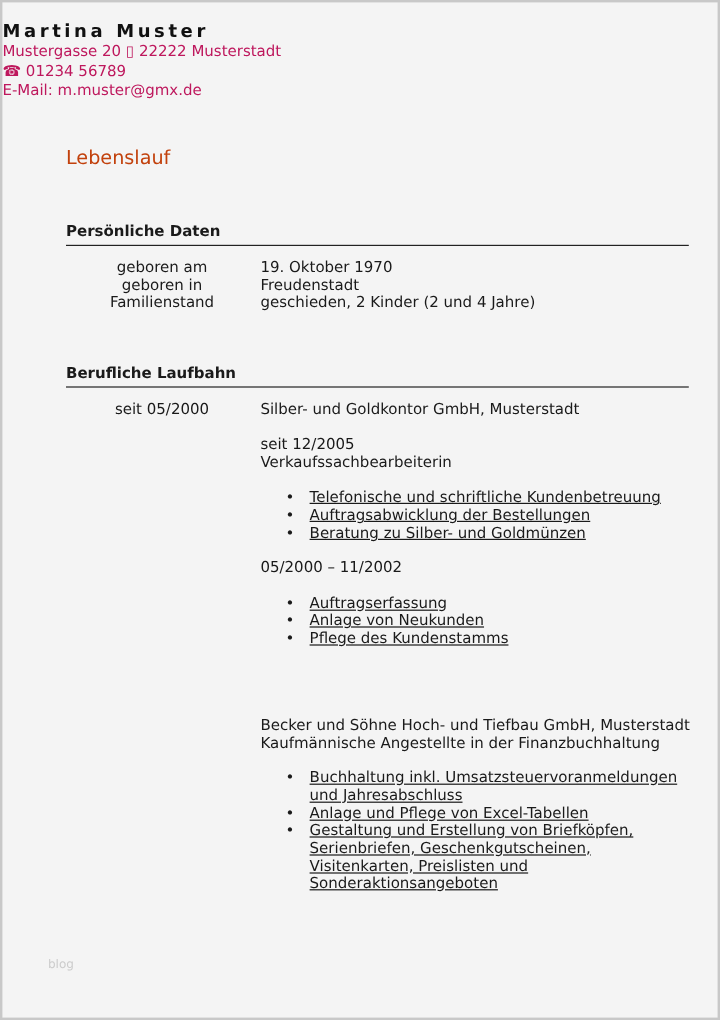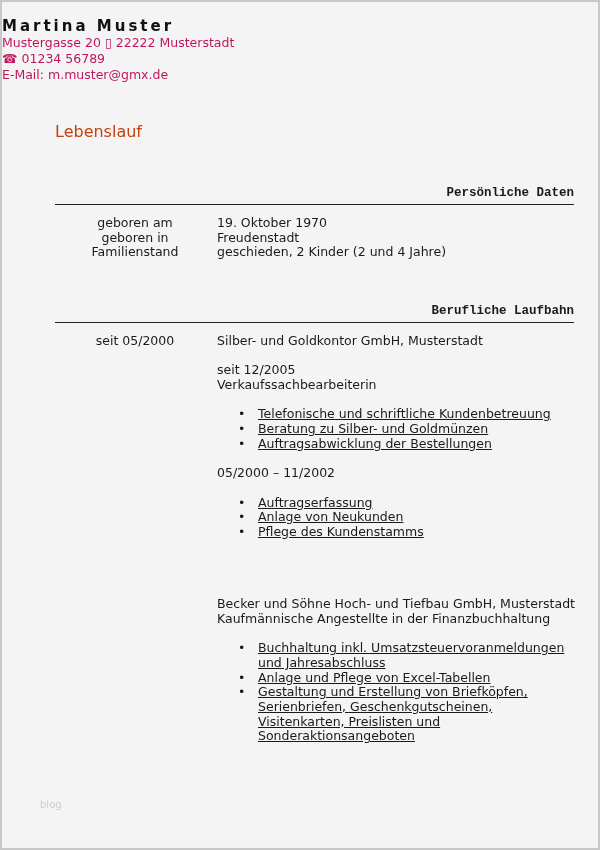--- a/index.html
+++ b/index.html
@@ -11,22 +11,22 @@
     box-sizing:border-box;
     border:2px solid #c8c8c8;
     position:relative;
   }
   .header { text-align:left; position:absolute; top:15px; left:0; width:100%; }
   .name { font-weight:bold; font-size:15px; letter-spacing:3px; color:#111; line-height:18px; }
   .contact { font-size:12.5px; color:#be185d; line-height:16px; }
   .title { position:absolute; left:53px; top:120px; font-size:16px; color:#c2410c; }
   .section-head {
     position:absolute; left:53px; width:519px;
-    text-align:right; font-weight:bold; font-size:12.5px;
-    border-bottom:1px solid #222; padding-bottom:3px; line-height:16px;font-family:Liberation Mono, monospace;
+    text-align:left; font-weight:bold; font-size:12.5px;
+    border-bottom:1px solid #222; padding-bottom:3px; line-height:16px;
   }
   .row { position:absolute; left:53px; width:519px; font-size:12.5px; line-height:14.7px; }
   .lbl { position:absolute; left:0; top:0; width:160px;text-align:center; }
   .val { position:absolute; left:162px; top:0; width:360px; }
   ul { margin:0; padding:0 0 0 41px; list-style:none; }
   ul li { position:relative;text-decoration:underline; }
   ul li::before { content:"•"; position:absolute; left:-20px; }
   .footer-mark { position:absolute; left:38px; top:797px; font-size:10px; color:#ccc; }
 </style>
 </head>
@@ -61,22 +61,22 @@
 <div class="row" style="top:332px; height:225px;">
   <div class="lbl">seit 05/2000</div>
   <div class="val">
     <div>Silber- und Goldkontor GmbH, Musterstadt</div>
     <div style="height:14.7px"></div>
     <div>seit 12/2005</div>
     <div>Verkaufssachbearbeiterin</div>
     <div style="height:14.7px"></div>
     <ul>
       <li>Telefonische und schriftliche Kundenbetreuung</li>
+      <li>Auftragsabwicklung der Bestellungen</li>
       <li>Beratung zu Silber- und Goldmünzen</li>
-      <li>Auftragsabwicklung der Bestellungen</li>
     </ul>
     <div style="height:14.7px"></div>
     <div>05/2000 – 11/2002</div>
     <div style="height:14.7px"></div>
     <ul>
       <li>Auftragserfassung</li>
       <li>Anlage von Neukunden</li>
       <li>Pflege des Kundenstamms</li>
     </ul>
   </div>

